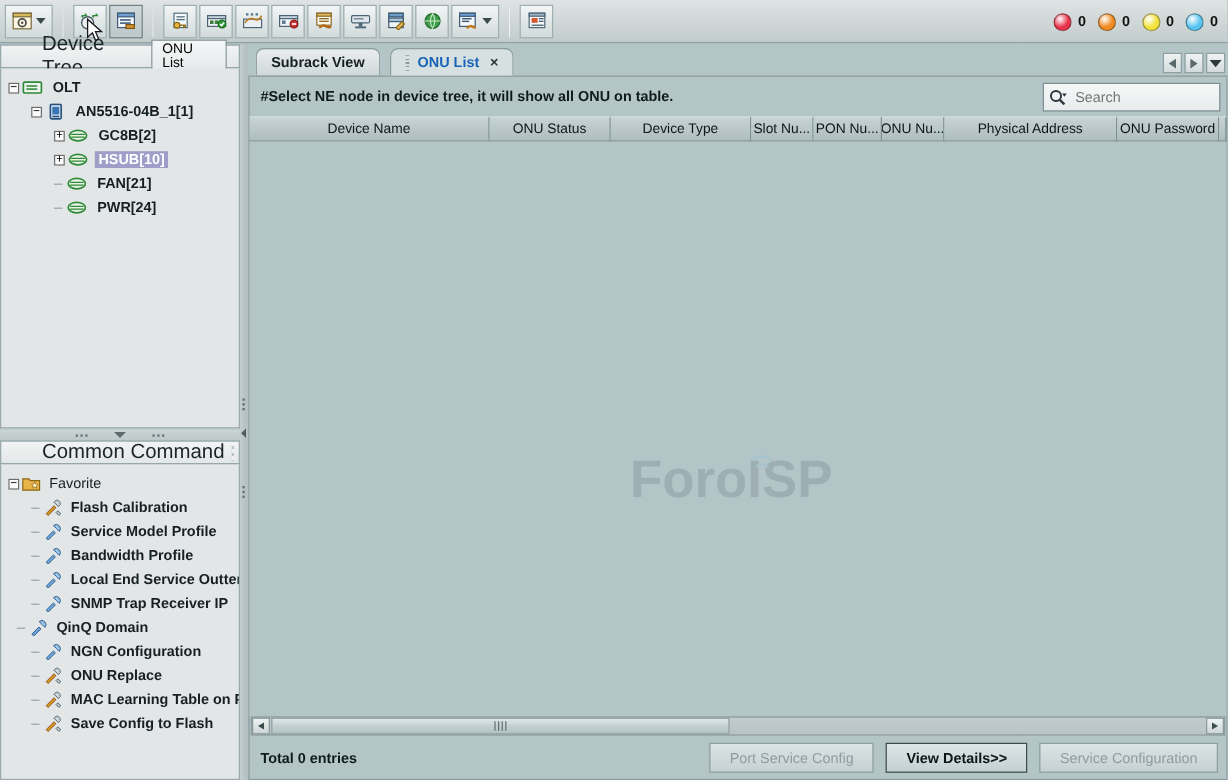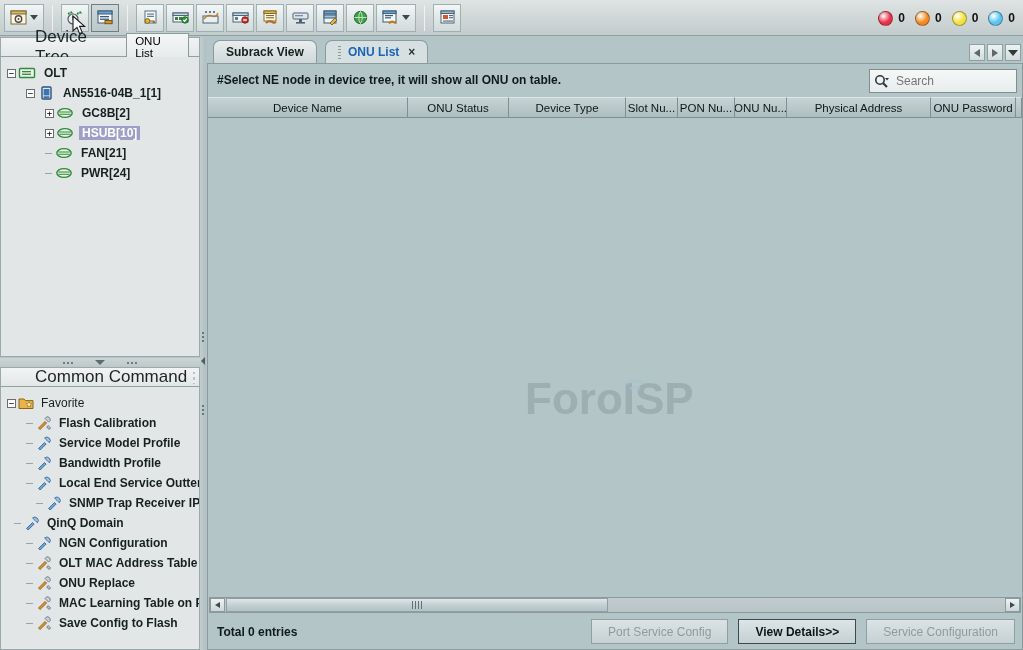--- a/index.html
+++ b/index.html
@@ -494,21 +494,21 @@
               <span class="clbl">Bandwidth Profile</span>
             </div>
             <div class="cnode" style="padding-left: 25px;">
               <span class="dash"></span>
               <span class="ico"><svg width="16" height="14" viewBox="0 0 16 14">
                   <path d="M2.5 12.5 L8.5 6.5 l1.6 1.6 L4.2 14 Z" fill="#6ea4d8" stroke="#2d5d8e" stroke-width="0.8"></path>
                   <path d="M8.6 2 a3.4 3.4 0 0 1 4.8 4.8 l-2.4 -2.4 z" fill="#9bc3e6" stroke="#2d5d8e" stroke-width="0.8"></path>
                 </svg></span>
               <span class="clbl">Local End Service Outter</span>
             </div>
-            <div class="cnode" style="padding-left: 35px;">
+            <div class="cnode" style="padding-left: 25px;">
               <span class="dash"></span>
               <span class="ico"><svg width="16" height="14" viewBox="0 0 16 14">
                   <path d="M2.5 12.5 L8.5 6.5 l1.6 1.6 L4.2 14 Z" fill="#6ea4d8" stroke="#2d5d8e" stroke-width="0.8"></path>
                   <path d="M8.6 2 a3.4 3.4 0 0 1 4.8 4.8 l-2.4 -2.4 z" fill="#9bc3e6" stroke="#2d5d8e" stroke-width="0.8"></path>
                 </svg></span>
               <span class="clbl">SNMP Trap Receiver IP</span>
             </div>
             <div class="cnode" style="padding-left: 13px;">
               <span class="dash"></span>
               <span class="ico"><svg width="16" height="14" viewBox="0 0 16 14">
@@ -517,29 +517,20 @@
                 </svg></span>
               <span class="clbl">QinQ Domain</span>
             </div>
             <div class="cnode" style="padding-left: 25px;">
               <span class="dash"></span>
               <span class="ico"><svg width="16" height="14" viewBox="0 0 16 14">
                   <path d="M2.5 12.5 L8.5 6.5 l1.6 1.6 L4.2 14 Z" fill="#6ea4d8" stroke="#2d5d8e" stroke-width="0.8"></path>
                   <path d="M8.6 2 a3.4 3.4 0 0 1 4.8 4.8 l-2.4 -2.4 z" fill="#9bc3e6" stroke="#2d5d8e" stroke-width="0.8"></path>
                 </svg></span>
               <span class="clbl">NGN Configuration</span>
-            </div>
-            <div class="cnode" style="padding-left: 25px;">
-              <span class="dash"></span>
-              <span class="ico"><svg width="16" height="14" viewBox="0 0 16 14">
-                  <path d="M2.5 12 L9 5.5 l1.6 1.6 L4 13.6 Z" fill="#d9912f" stroke="#8a5a10" stroke-width="0.8"></path>
-                  <path d="M9 2.5 l3.6 3.6 l1.6 -1.6 a3 3 0 0 0 -3.6 -3.6 z" fill="#c9d3db" stroke="#55646e" stroke-width="0.8"></path>
-                  <path d="M12.2 9.6 L14.6 12 l-1.5 1.5 -2.4 -2.4 z" fill="#b9c5cd" stroke="#55646e" stroke-width="0.8"></path>
-                </svg></span>
-              <span class="clbl">OLT MAC Address Table</span>
             </div>
             <div class="cnode" style="padding-left: 25px;">
               <span class="dash"></span>
               <span class="ico"><svg width="16" height="14" viewBox="0 0 16 14">
                   <path d="M2.5 12 L9 5.5 l1.6 1.6 L4 13.6 Z" fill="#d9912f" stroke="#8a5a10" stroke-width="0.8"></path>
                   <path d="M9 2.5 l3.6 3.6 l1.6 -1.6 a3 3 0 0 0 -3.6 -3.6 z" fill="#c9d3db" stroke="#55646e" stroke-width="0.8"></path>
                   <path d="M12.2 9.6 L14.6 12 l-1.5 1.5 -2.4 -2.4 z" fill="#b9c5cd" stroke="#55646e" stroke-width="0.8"></path>
                 </svg></span>
               <span class="clbl">ONU Replace</span>
             </div>

